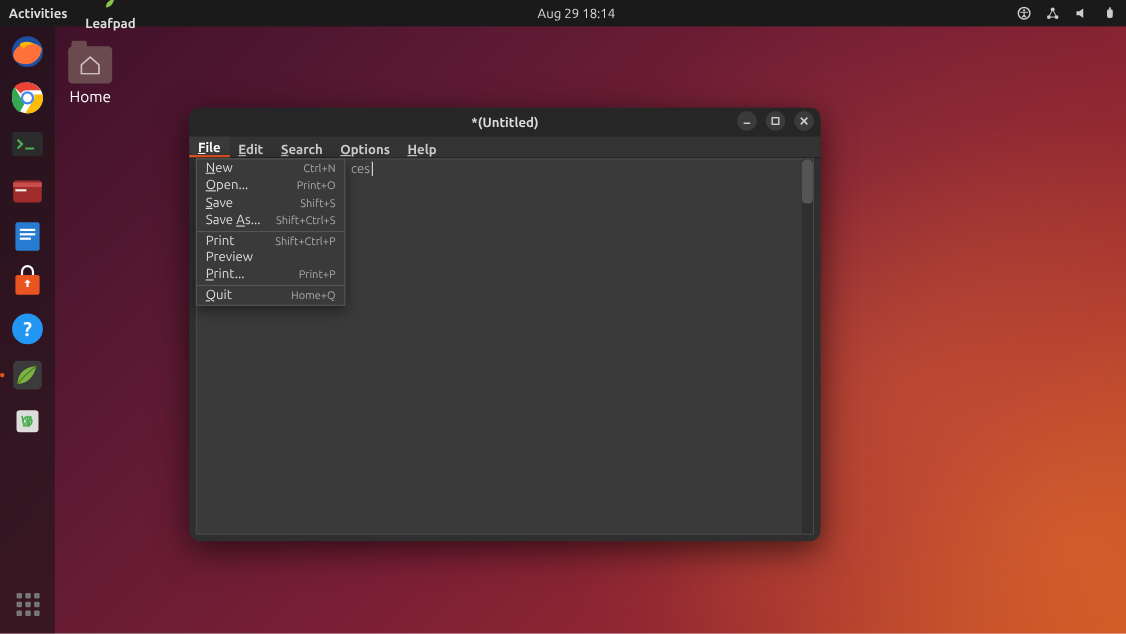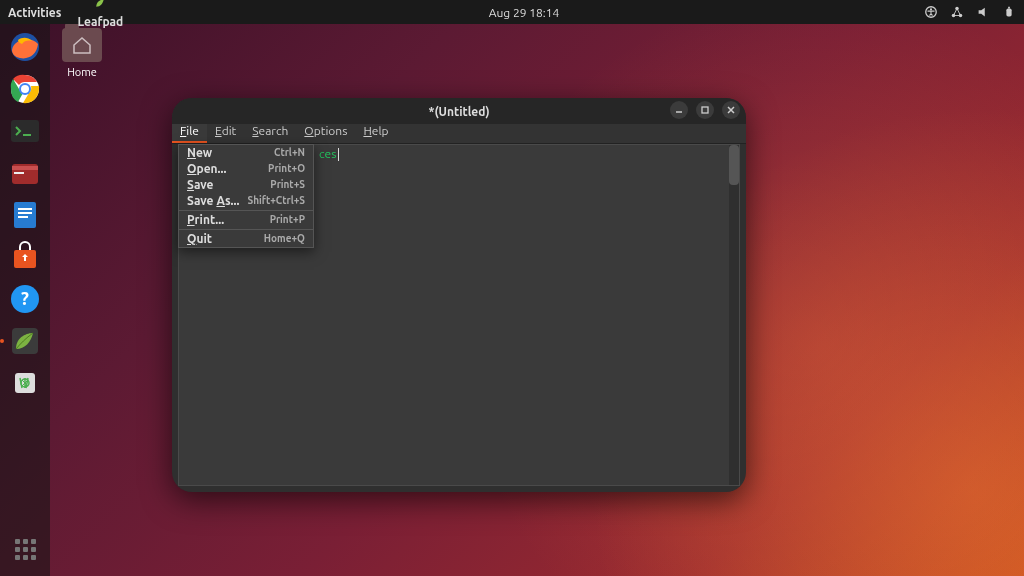--- a/index.html
+++ b/index.html
@@ -34,51 +34,51 @@
     display:flex; flex-direction:column; align-items:center;
     padding-top:6px; gap:8px; z-index:5;
   }
   .dock-item { width:34px; height:34px; border-radius:6px; display:flex; align-items:center; justify-content:center; position:relative;}
   .dock-item.active::before { content:""; position:absolute; left:-8px; top:50%; transform:translateY(-50%); width:4px; height:4px; background:#e95420; border-radius:50%; }
   .grid-btn { position:absolute; bottom:10px; left:8px; width:34px; height:34px; display:flex; align-items:center; justify-content:center;}
   .grid-dots { display:grid; grid-template-columns:repeat(3,5px); grid-template-rows:repeat(3,5px); gap:3px;}
   .grid-dots span { background:#eee; width:5px; height:5px; border-radius:1px;}
 
   
-  .desk-icon { position:absolute; top:28px; left:62px; text-align:center; color:#fff; font-size:11px;}
+  .desk-icon { position:absolute; top:42px; left:62px; text-align:center; color:#fff; font-size:14px;}
   .desk-icon .folder { width:40px; height:34px; background:#6b4a4f; border-radius:4px; position:relative; margin:0 auto 4px;}
   .desk-icon .folder::before { content:""; position:absolute; top:-5px; left:3px; width:14px; height:6px; background:#6b4a4f; border-radius:2px 2px 0 0;}
   .desk-icon .house { position:absolute; top:8px; left:50%; transform:translateX(-50%); color:#d3c3c5;}
 
   
   .window {
     position:absolute; top:98px; left:172px; width:574px; height:394px;
-    background:#2f2f2f; border-radius:20px; box-shadow:0 8px 30px rgba(0,0,0,0.6);
+    background:#2f2f2f; border-radius:10px; box-shadow:0 8px 30px rgba(0,0,0,0.6);
     overflow:hidden; z-index:20;
   }
   .titlebar {
     height:26px; background:#262626; display:flex; align-items:center;
     justify-content:center; position:relative; font-size:12px; color:#ddd; font-weight:600;
   }
   .win-controls { position:absolute; right:6px; top:3px; display:flex; gap:8px;}
   .win-btn { width:18px; height:18px; border-radius:50%; background:#3b3b3b; display:flex; align-items:center; justify-content:center; font-size:10px; color:#ccc;}
   .menubar { height:20px; background:#333; border-bottom:1px solid #222; display:flex; align-items:stretch; font-size:12px;}
-  .menubar .mitem { padding:0 8px; display:flex; align-items:flex-start; color:#ccc; }
+  .menubar .mitem { padding:0 8px; display:flex; align-items:flex-end; color:#ccc;font-weight:bold; }
   .menubar .mitem.open { background:#3a3a3a; border-bottom:2px solid #e95420; color:#fff;}
   .mitem u { text-decoration:underline; }
-  .editor { position:absolute; top:46px; left:6px; right:6px; bottom:6px; background:#3a3a3a; border:1px solid #4a4a4a; color:#22c55e; font-size:12px; padding:2px 4px;}
+  .editor { position:absolute; top:46px; left:6px; right:6px; bottom:6px; background:#3a3a3a; border:1px solid #4a4a4a; color:#a3a3a3; font-size:12px; padding:2px 4px;}
   .editor .scrollbar{ position:absolute; right:0; top:0; bottom:0; width:10px; background:#2f2f2f;}
   .editor .scrollbar-thumb{ position:absolute; right:0; top:0; width:10px; height:40px; background:#555; border-radius:4px;}
   .cursor { display:inline-block; width:1px; height:13px; background:#ddd; vertical-align:middle; margin-left:2px;}
 
   
   .dropdown {
     position:absolute; top:46px; left:6px; width:136px;
     background:#3a3a3a; border:1px solid #555; box-shadow:0 4px 12px rgba(0,0,0,0.5);
-    font-size:12px; color:#ddd;font-weight:bold;
+    font-size:12px; color:#ddd;
   }
   .dropdown .drow { display:flex; justify-content:space-between; padding:1px 8px; line-height:14px;}
   .dropdown .sep { height:1px; background:#555; margin:1px 0;}
   .dropdown .drow .lab u { text-decoration:underline;}
   .dropdown .drow .sc { color:#aaa; font-size:10px;}
 </style>
 </head>
 <body>
 
 <div class="topbar">
@@ -268,28 +268,32 @@
       <div class="drow">
         <span class="lab"><u>N</u>ew</span>
         <span class="sc">Ctrl+N</span>
       </div>
       <div class="drow">
         <span class="lab"><u>O</u>pen...</span>
         <span class="sc">Print+O</span>
       </div>
       <div class="drow">
         <span class="lab"><u>S</u>ave</span>
-        <span class="sc">Print+S</span>
+        <span class="sc">Shift+S</span>
       </div>
       <div class="drow">
         <span class="lab">Save <u>A</u>s...</span>
         <span class="sc">Shift+Ctrl+S</span>
       </div>
       <div class="sep"></div>
       <div class="drow">
+        <span class="lab">Print Preview</span>
+        <span class="sc">Shift+Ctrl+P</span>
+      </div>
+      <div class="drow">
         <span class="lab"><u>P</u>rint...</span>
         <span class="sc">Print+P</span>
       </div>
       <div class="sep"></div>
       <div class="drow">
         <span class="lab"><u>Q</u>uit</span>
         <span class="sc">Home+Q</span>
       </div>
     </div>
 </div>

